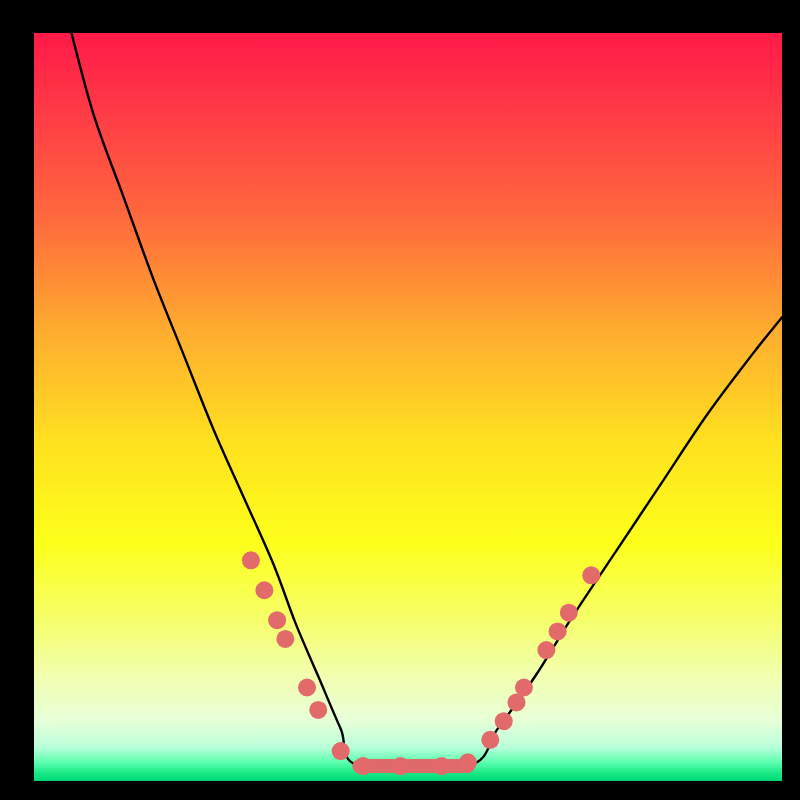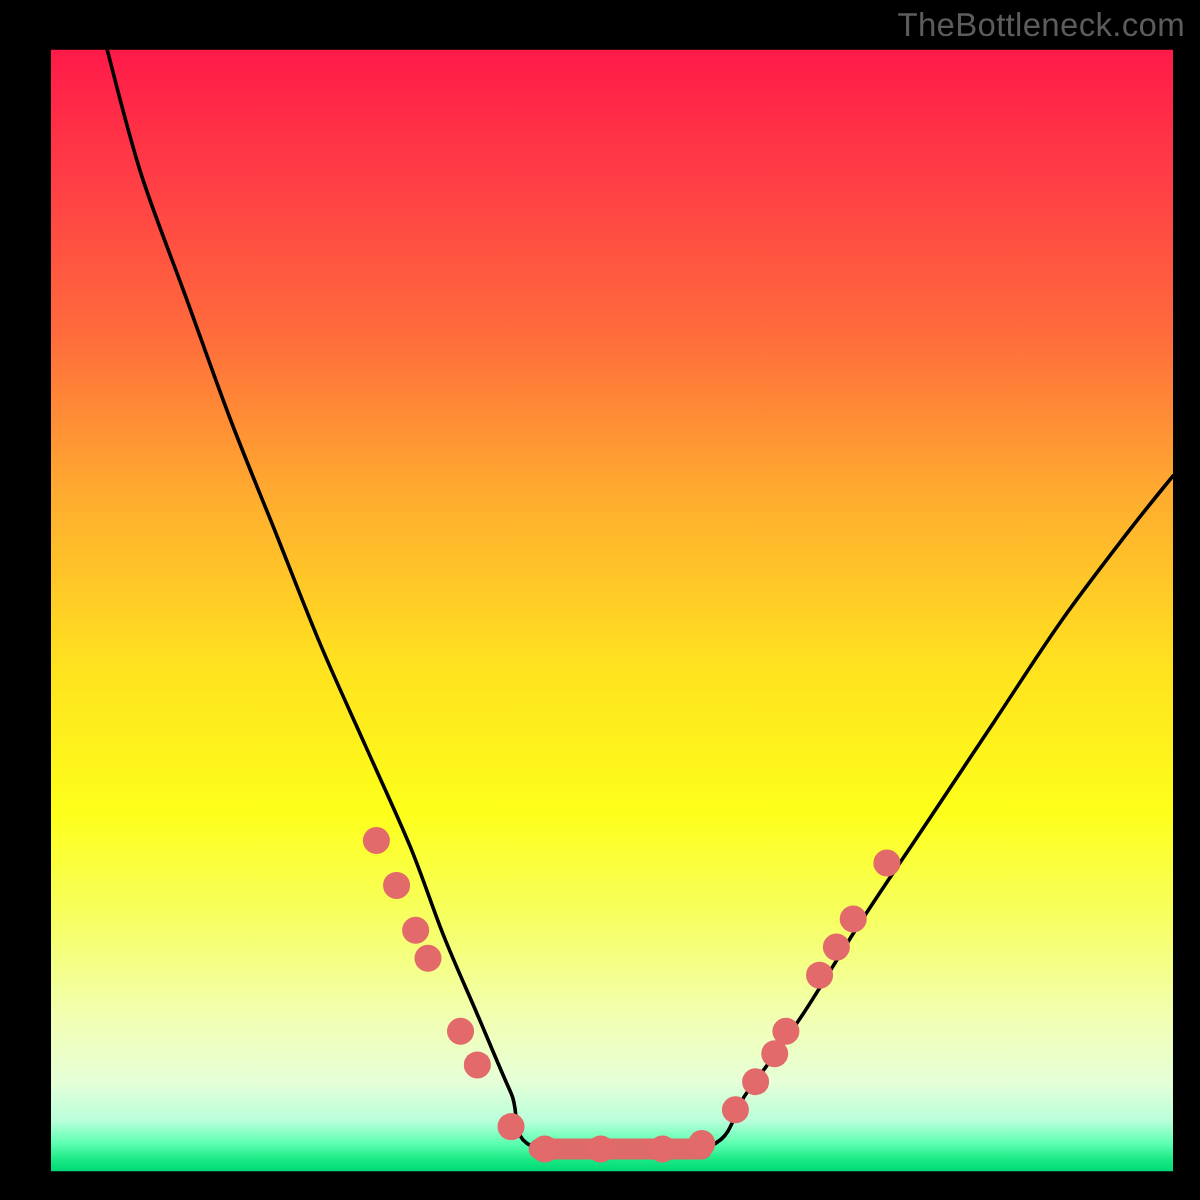--- a/index.html
+++ b/index.html
@@ -36,21 +36,20 @@
     height: 748px;
   }
   svg {
     display: block;
   }
 </style>
 </head>
 <body>
 
 <div class="frame">
-  <div class="watermark">TheBottleneck.com</div>
 
   <svg class="plot-bg" width="748" height="748" viewBox="0 0 748 748">
     <defs>
       <linearGradient id="bg-grad" x1="0" y1="0" x2="0" y2="1">
           <stop offset="0.00%" stop-color="#ff1a48"></stop>
           <stop offset="12.00%" stop-color="#ff3f45"></stop>
           <stop offset="25.00%" stop-color="#ff6a3c"></stop>
           <stop offset="40.00%" stop-color="#ffad2f"></stop>
           <stop offset="55.00%" stop-color="#ffe21f"></stop>
           <stop offset="68.00%" stop-color="#fdff1a"></stop>

